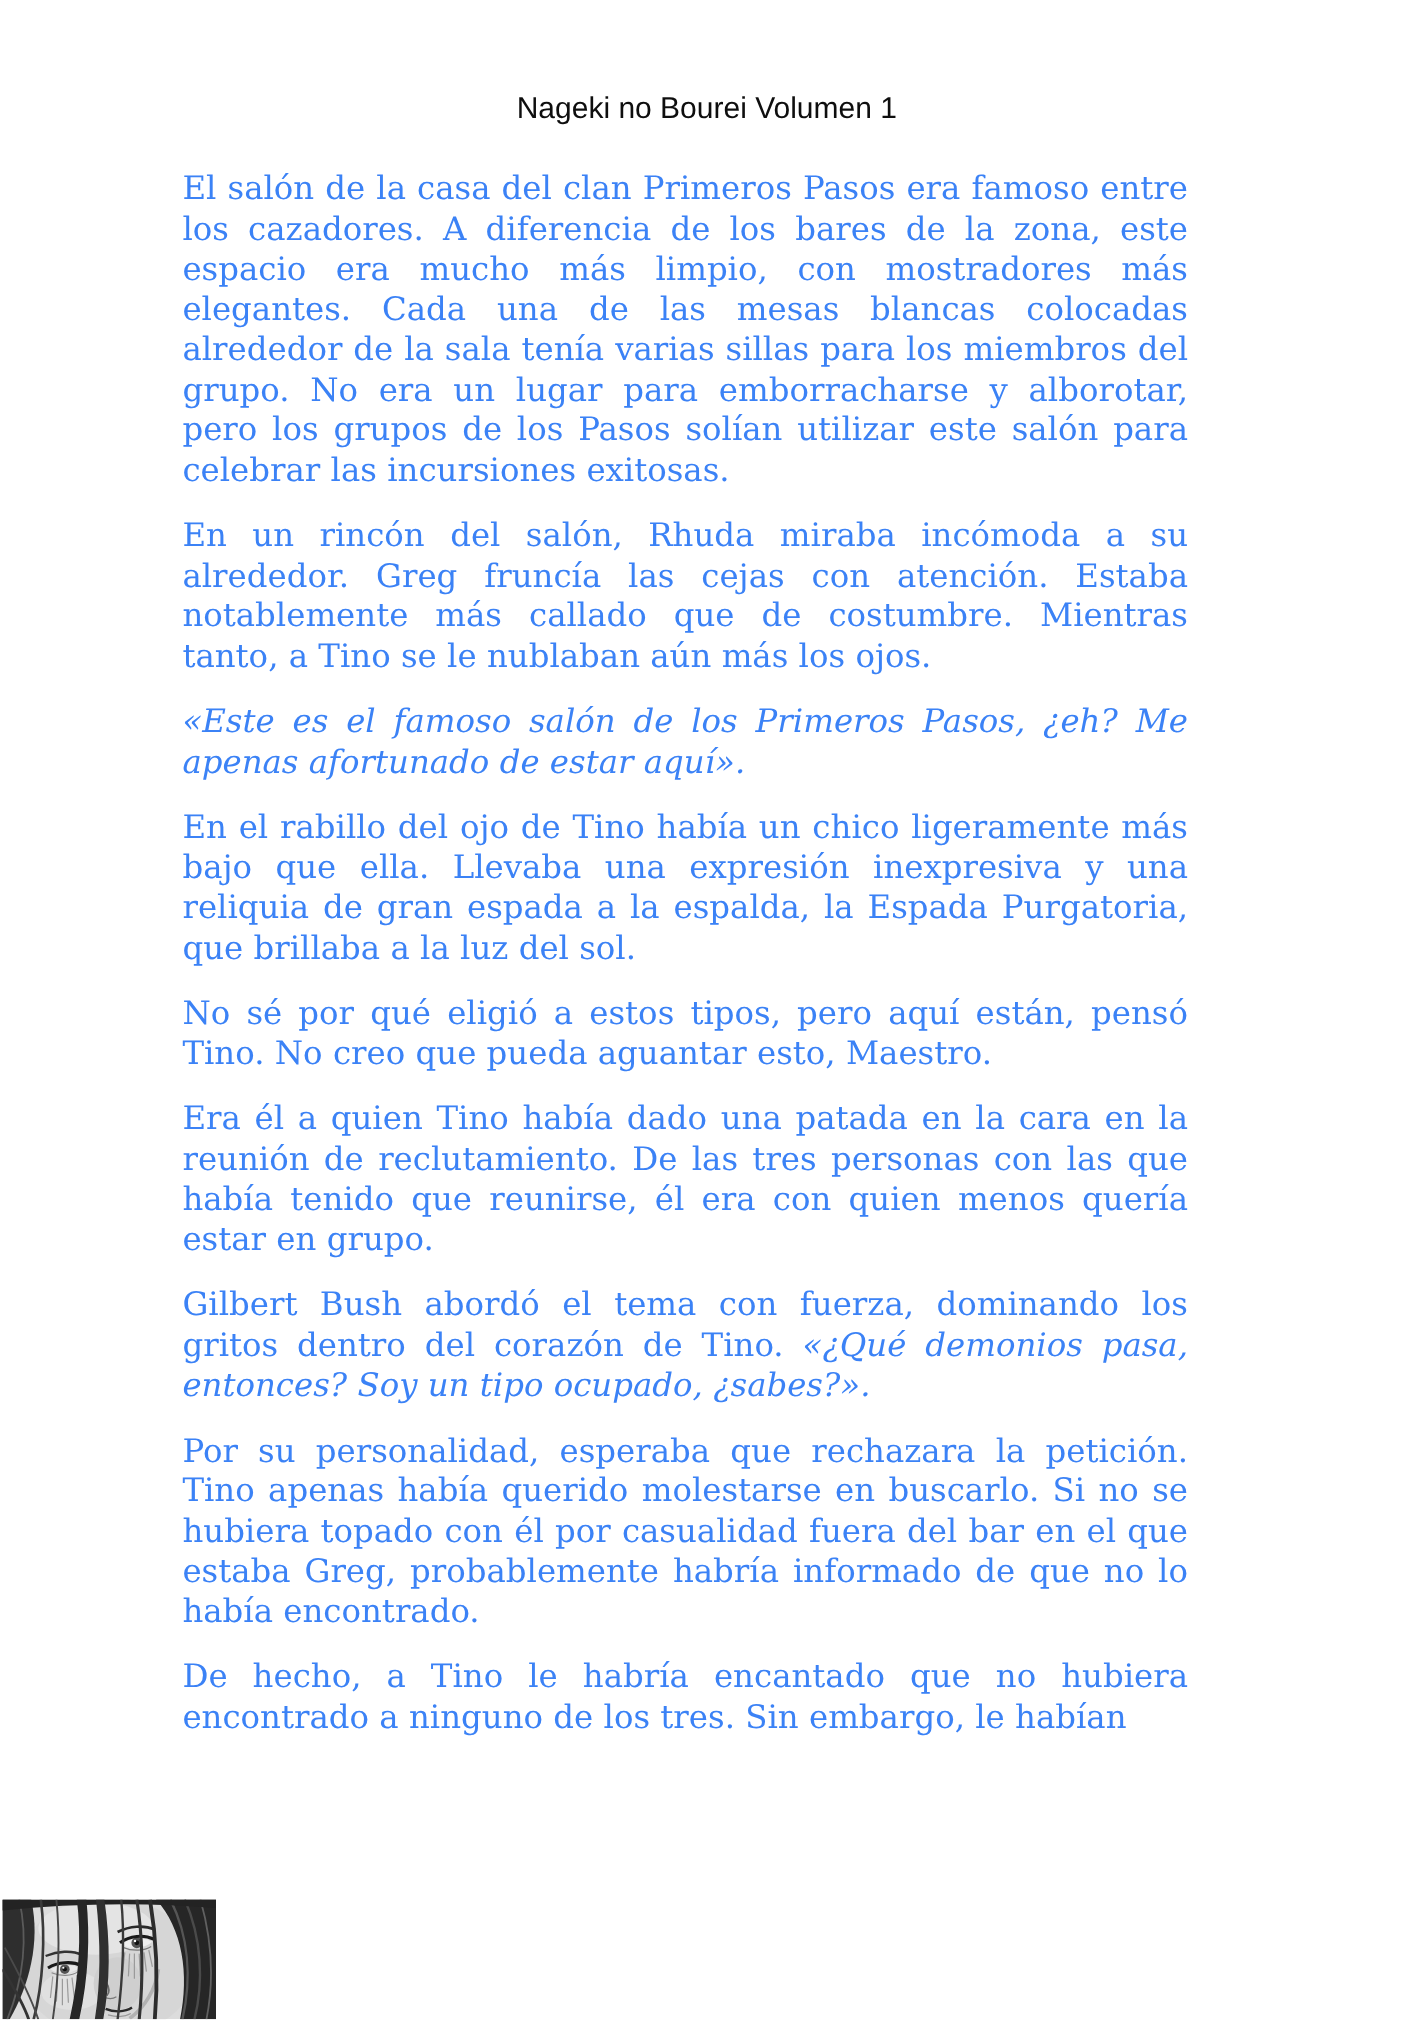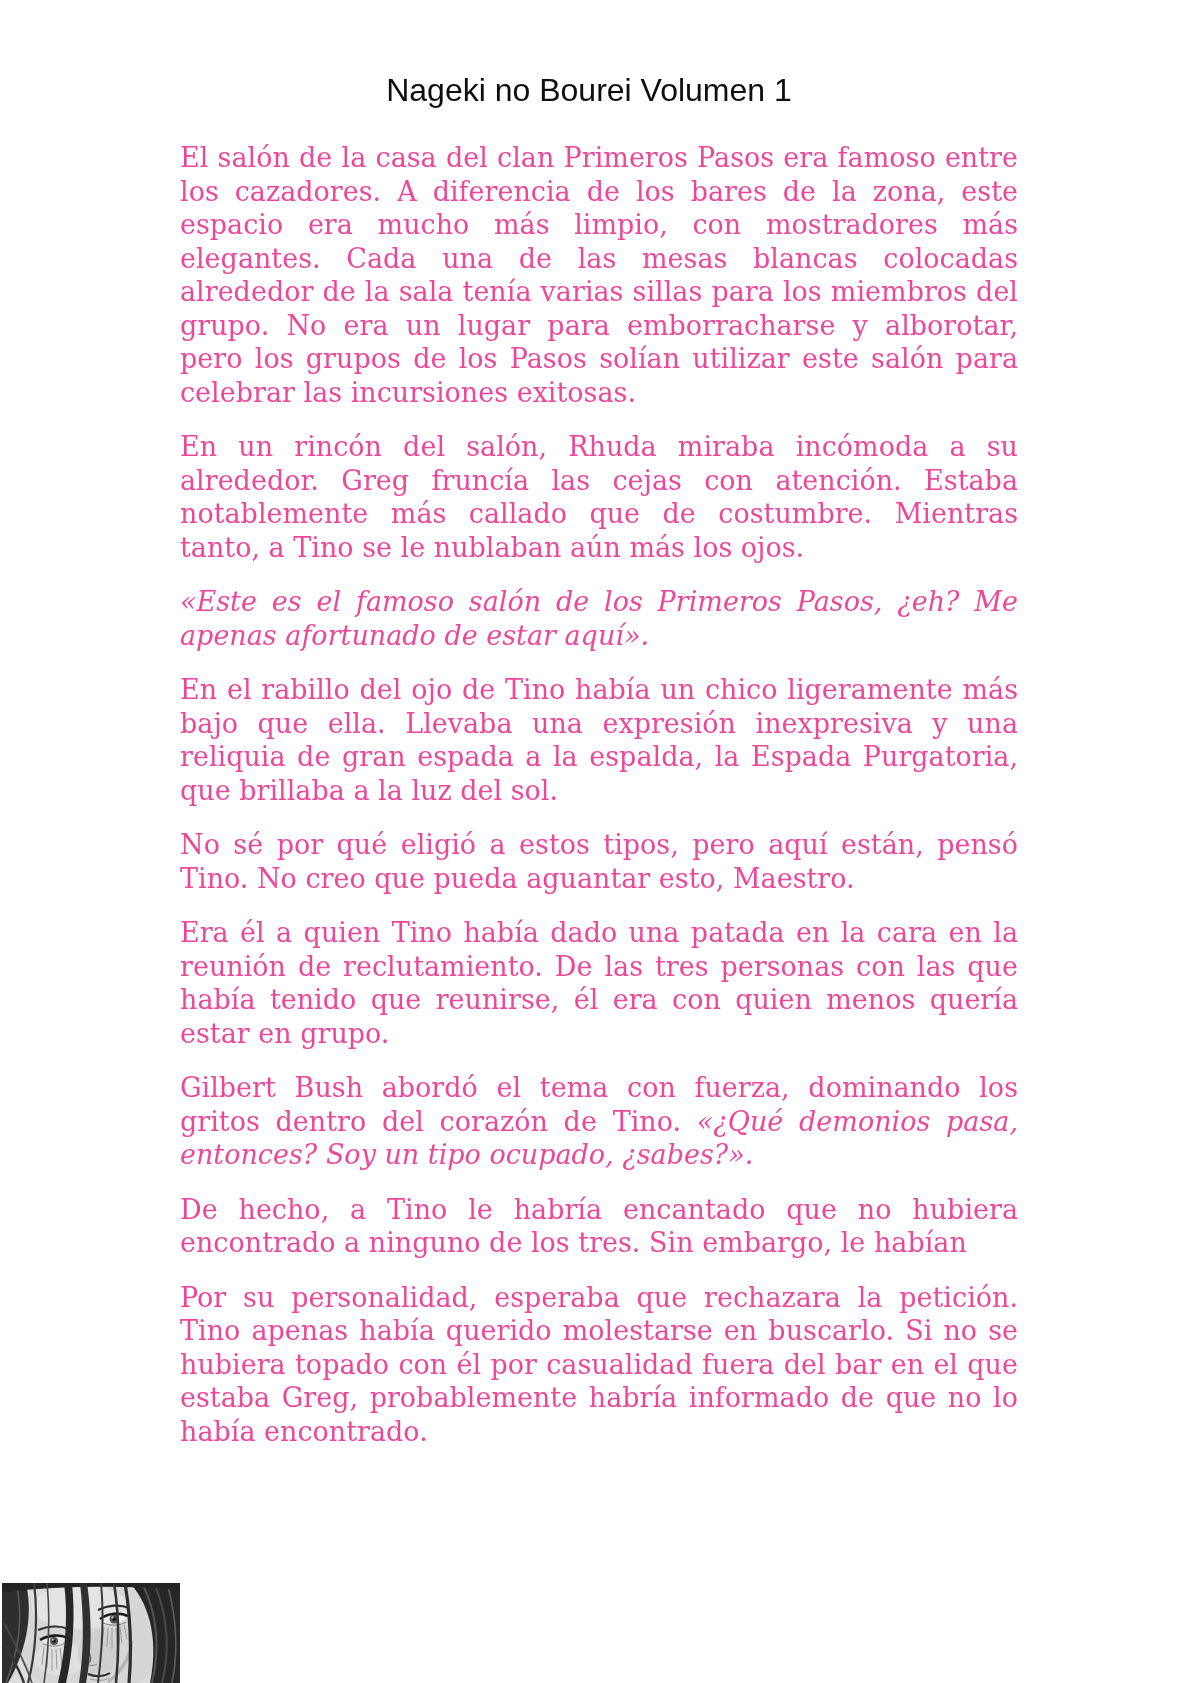--- a/index.html
+++ b/index.html
@@ -10,30 +10,30 @@
     background: #ffffff;
     overflow: hidden;
   }
   .titleblock {
     position: absolute;
     left: 170px;
     top: 72px;
     width: 838px;
     text-align: center;
     font-family: "Liberation Sans", sans-serif;
-    font-size: 32px;
+    font-size: 25px;
     line-height: 36px;
     color: #0e0e0e;
   }
   .textcol {
     position: absolute;
-    left: 180px;
+    left: 152px;
     top: 141px;
     width: 838px;
-    color: #ec4899;
+    color: #3b82f6;
   }
   .par {
     font-family: "DejaVu Serif", serif;
     font-size: 27px;
     line-height: 33.5px;
     text-align: justify;
     margin: 0 0 21px 0;
   }
   .par.italic { font-style: italic; }
   .par .it { font-style: italic; }
@@ -59,22 +59,22 @@
   </div>
 
   <div class="textcol">
     <p class="par">El salón de la casa del clan Primeros Pasos era famoso entre los cazadores. A diferencia de los bares de la zona, este espacio era mucho más limpio, con mostradores más elegantes. Cada una de las mesas blancas colocadas alrededor de la sala tenía varias sillas para los miembros del grupo. No era un lugar para emborracharse y alborotar, pero los grupos de los Pasos solían utilizar este salón para celebrar las incursiones exitosas.</p>
     <p class="par">En un rincón del salón, Rhuda miraba incómoda a su alrededor. Greg fruncía las cejas con atención. Estaba notablemente más callado que de costumbre. Mientras tanto, a Tino se le nublaban aún más los ojos.</p>
     <p class="par italic">«Este es el famoso salón de los Primeros Pasos, ¿eh? Me apenas afortunado de estar aquí».</p>
     <p class="par">En el rabillo del ojo de Tino había un chico ligeramente más bajo que ella. Llevaba una expresión inexpresiva y una reliquia de gran espada a la espalda, la Espada Purgatoria, que brillaba a la luz del sol.</p>
     <p class="par">No sé por qué eligió a estos tipos, pero aquí están, pensó Tino. No creo que pueda aguantar esto, Maestro.</p>
     <p class="par">Era él a quien Tino había dado una patada en la cara en la reunión de reclutamiento. De las tres personas con las que había tenido que reunirse, él era con quien menos quería estar en grupo.</p>
     <p class="par"><span>Gilbert Bush abordó el tema con fuerza, dominando los gritos dentro del corazón de Tino. </span><span class="it">«¿Qué demonios pasa, entonces? Soy un tipo ocupado, ¿sabes?».</span></p>
+    <p class="par">Por su personalidad, esperaba que rechazara la petición. Tino apenas había querido molestarse en buscarlo. Si no se hubiera topado con él por casualidad fuera del bar en el que estaba Greg, probablemente habría informado de que no lo había encontrado.</p>
     <p class="par">De hecho, a Tino le habría encantado que no hubiera encontrado a ninguno de los tres. Sin embargo, le habían</p>
-    <p class="par">Por su personalidad, esperaba que rechazara la petición. Tino apenas había querido molestarse en buscarlo. Si no se hubiera topado con él por casualidad fuera del bar en el que estaba Greg, probablemente habría informado de que no lo había encontrado.</p>
   </div>
 
   <figure class="manga-figure" role="img" aria-label="Grayscale manga close-up of a face with long dark hair strands falling over intense, tear-streaked eyes">
     <svg viewBox="0 0 178 100" preserveAspectRatio="none">
 
       <rect x="0" y="0" width="178" height="100" fill="#dcdcdc"></rect>
       <ellipse cx="88" cy="56" rx="74" ry="58" fill="#d6d6d6"></ellipse>
       <ellipse cx="78" cy="24" rx="48" ry="22" fill="#e4e4e4"></ellipse>
       <ellipse cx="58" cy="76" rx="26" ry="16" fill="#e0e0e0"></ellipse>
       <ellipse cx="96" cy="70" rx="20" ry="22" fill="#cfcfcf"></ellipse>

